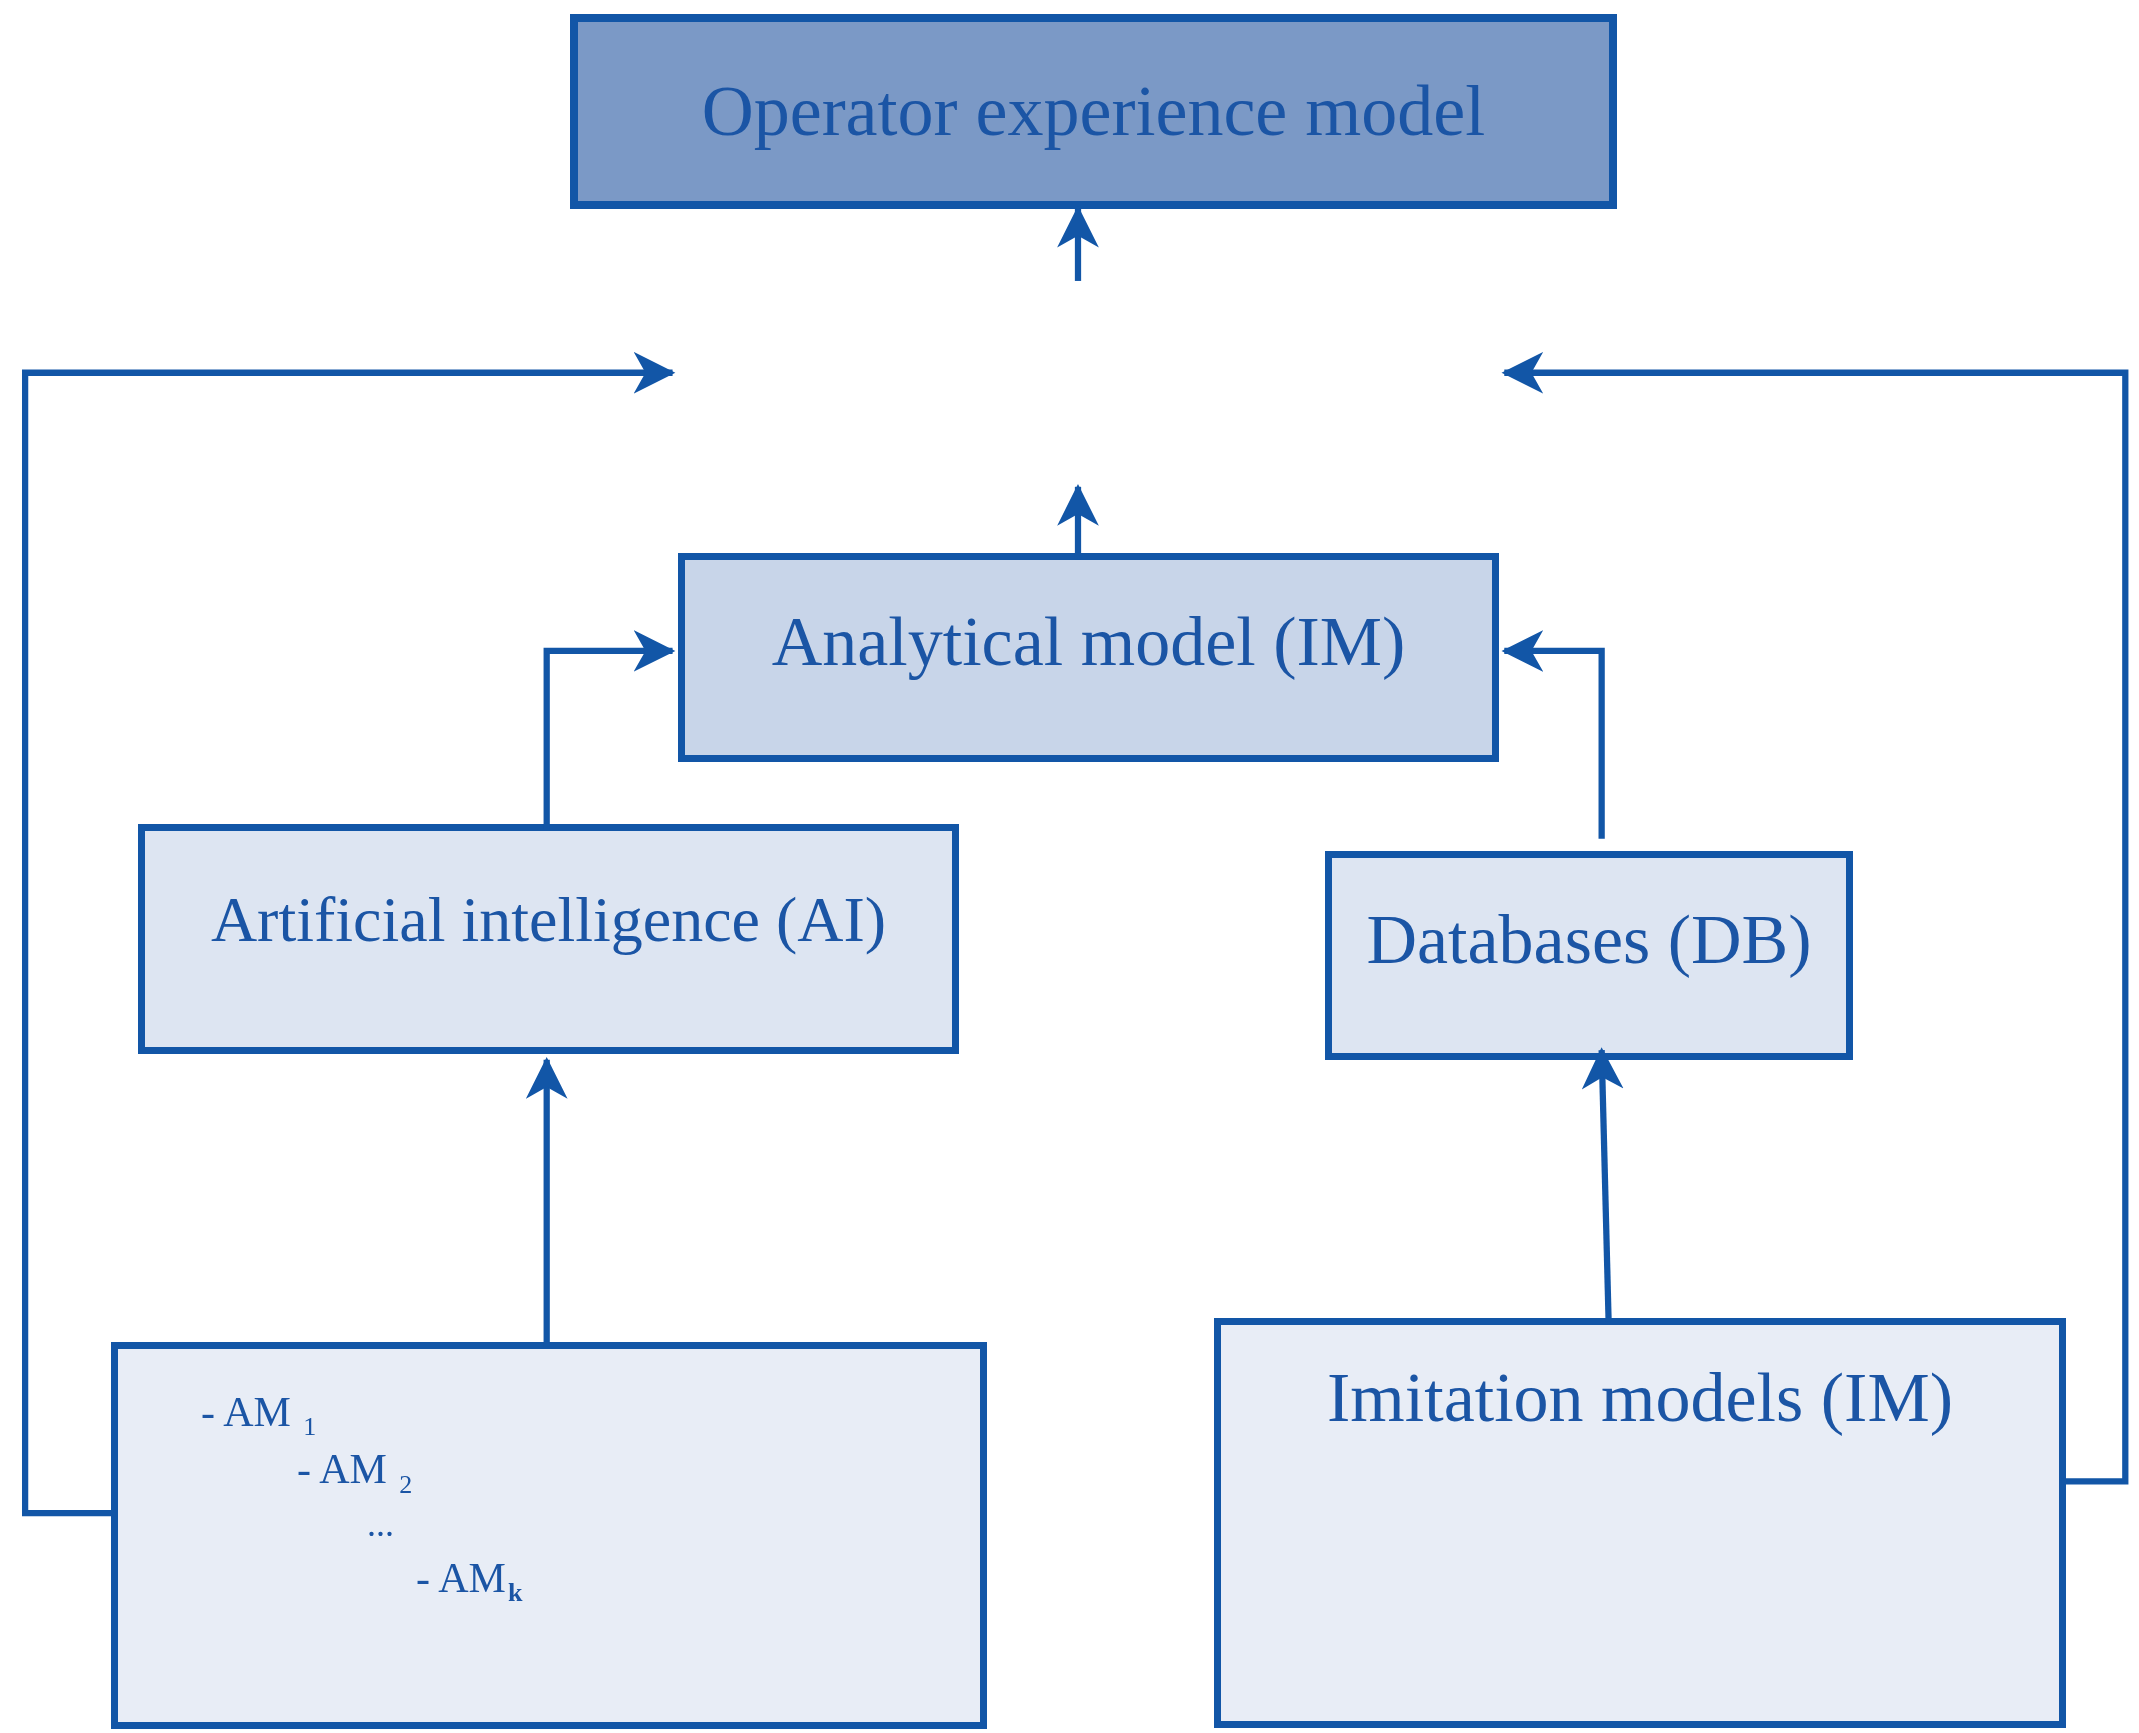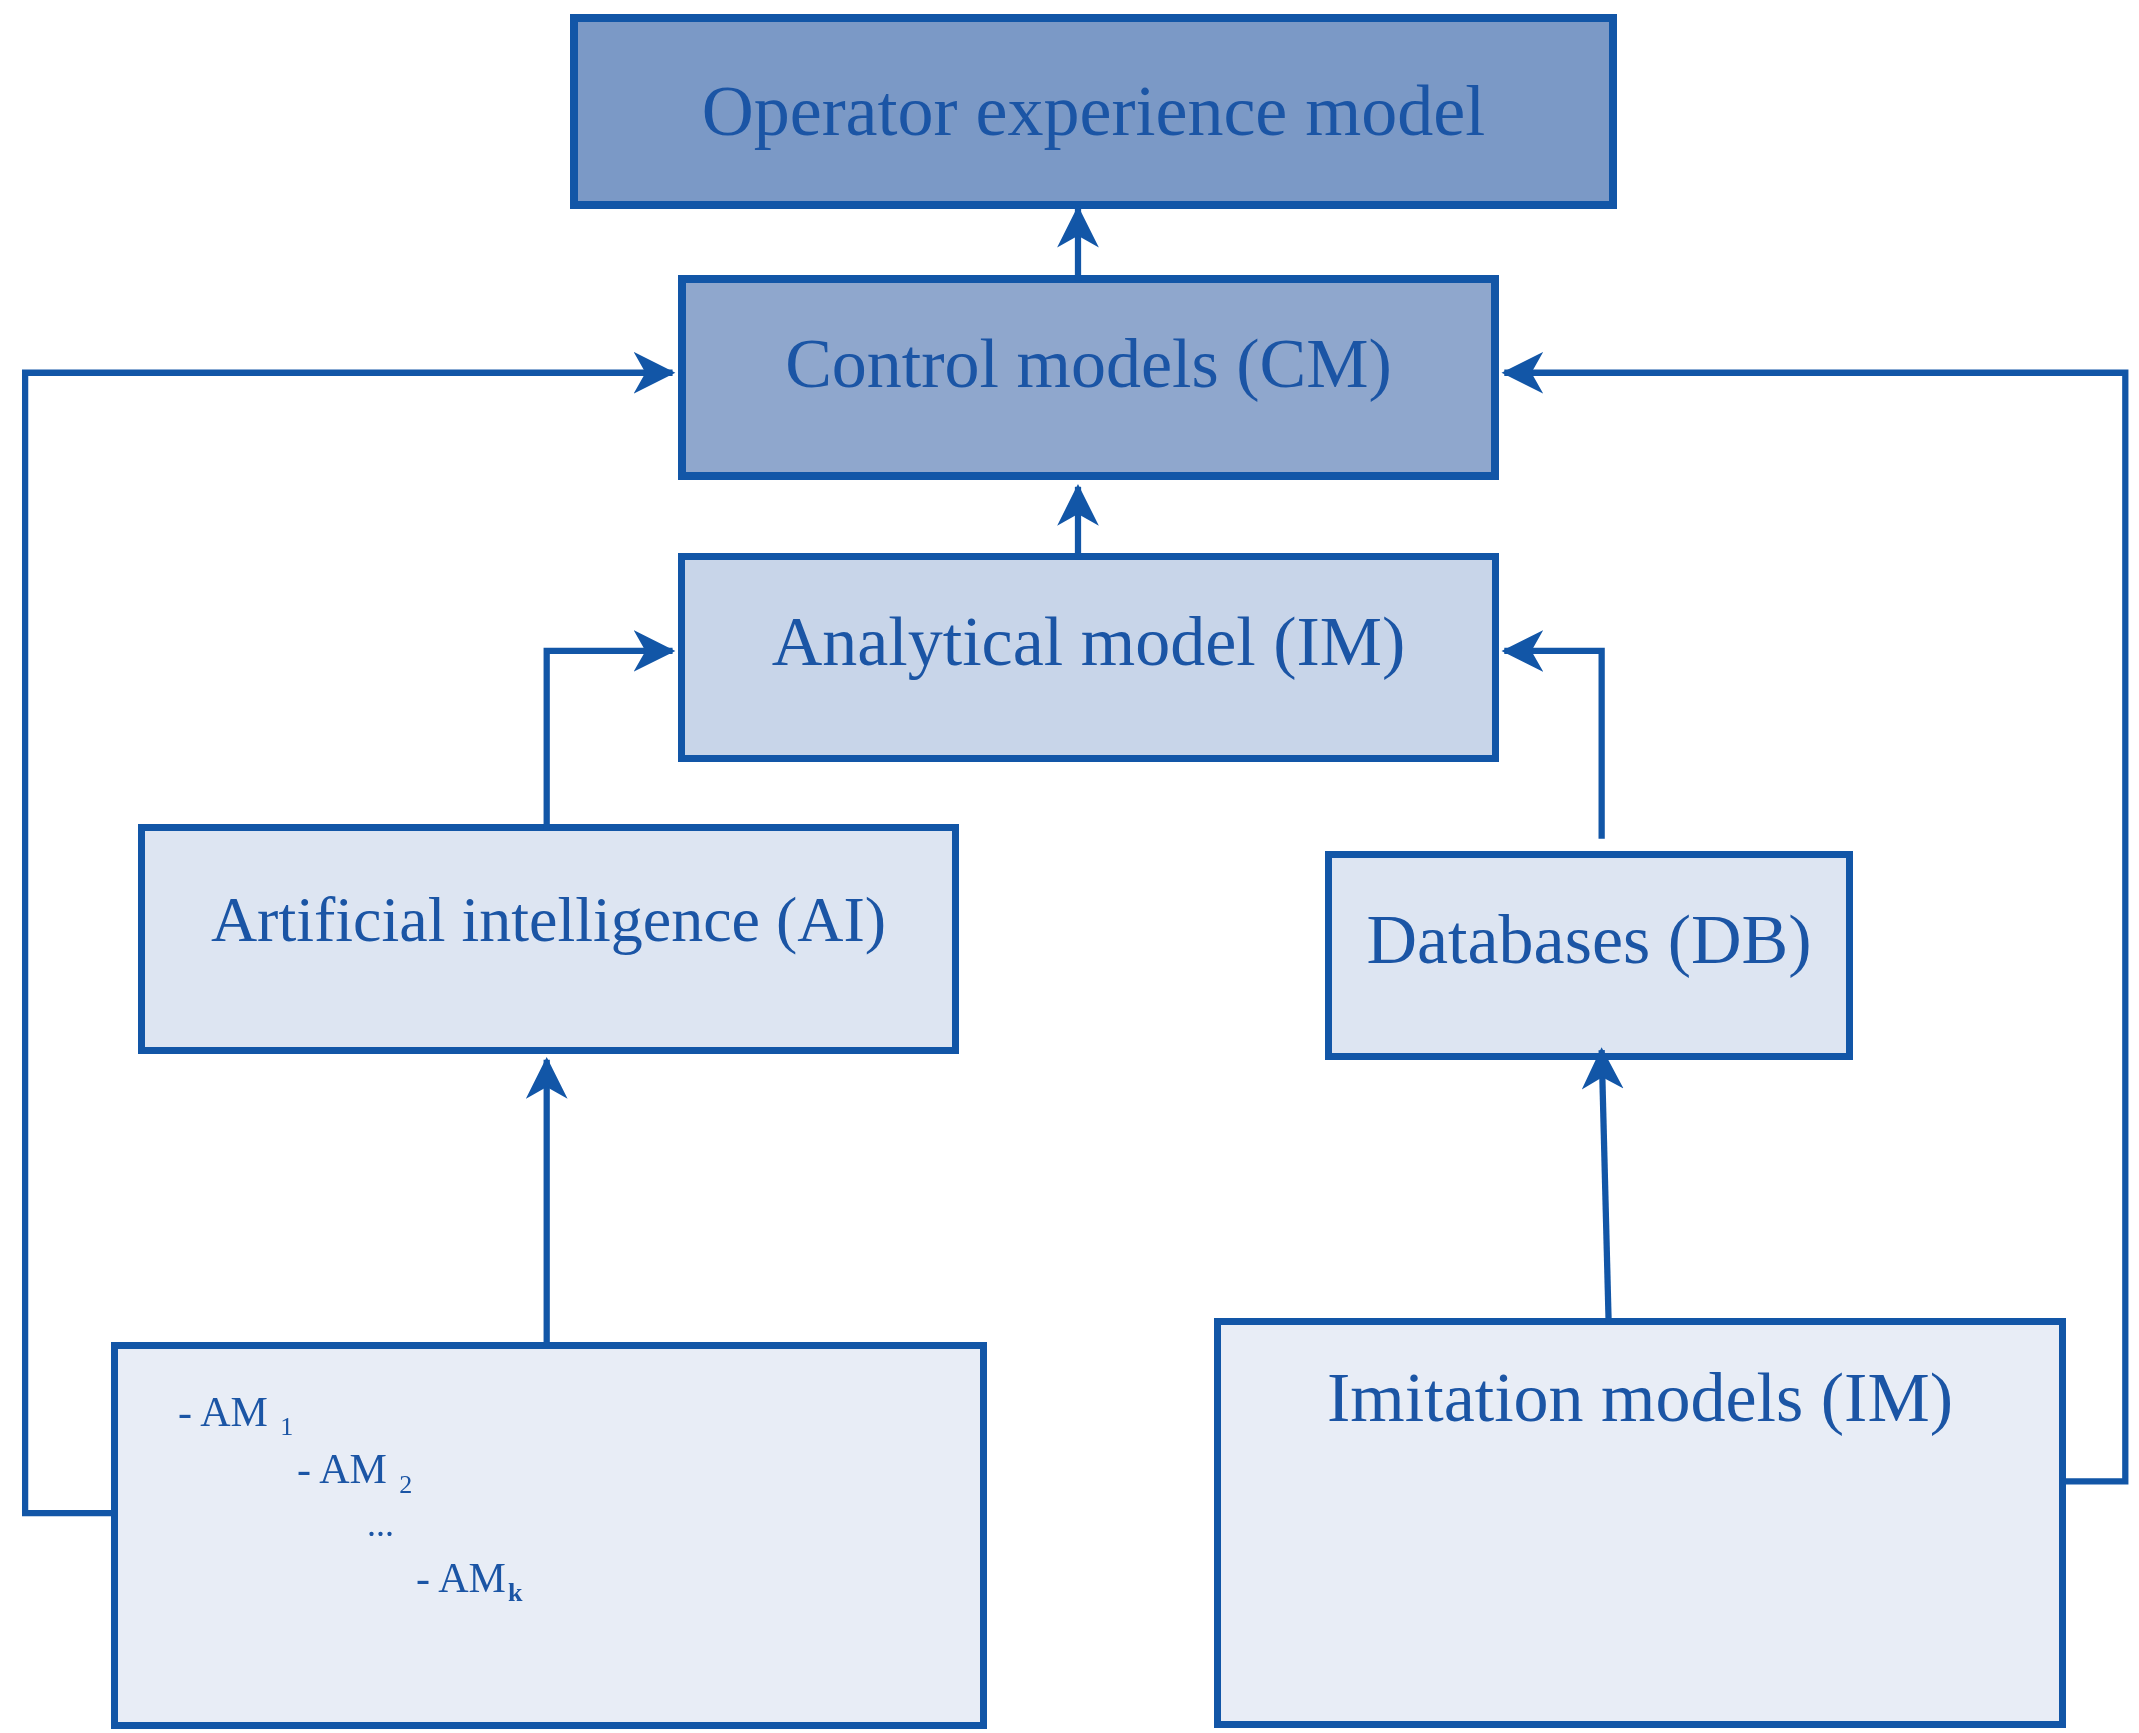--- a/index.html
+++ b/index.html
@@ -56,21 +56,21 @@
   .node-imitation  { left: 1214px; top: 1318px; width: 852px; height: 410px; padding-top: 36px; }
   .node-bottom .label { text-align: center; }
   .am-list {
     margin-top: 18px;
     font-size: 42px;
     text-align: left;
     line-height: 1;
   }
   .am-item { margin-bottom: 15.3px; white-space: nowrap; }
   .am-item sub { font-size: 0.62em; line-height: 0; }
-  .am-item:nth-child(1) { margin-left: 60px; }
+  .am-item:nth-child(1) { margin-left: 83px; }
   .am-item:nth-child(1) sub { margin-left: 12.5px; }
   .am-item:nth-child(2) { margin-left: 179px; }
   .am-item:nth-child(2) sub { margin-left: 12.5px; }
   .am-item:nth-child(3) { margin-left: 249px; font-size: 36px; }
   .am-item:nth-child(4) { margin-left: 298px; }
   .am-item:nth-child(4) sub { margin-left: 2.1px; font-weight: bold; }
   .connector-layer {
     position: absolute;
     left: 0; top: 0; width: 2140px; height: 1733px;
     z-index: 2;
@@ -86,23 +86,20 @@
 </style>
 </head>
 <body>
 
 <div class="canvas">
 
   <div class="node node-operator">
     <span class="label">Operator experience model</span>
   </div>
 
-  <div class="node node-control">
-    <span class="label">Control models (CM)</span>
-  </div>
 
   <div class="node node-information">
     <span class="label">Analytical model (IM)</span>
   </div>
 
   <div class="node node-ai">
     <span class="label">Artificial intelligence (AI)</span>
   </div>
 
   <div class="node node-db">

